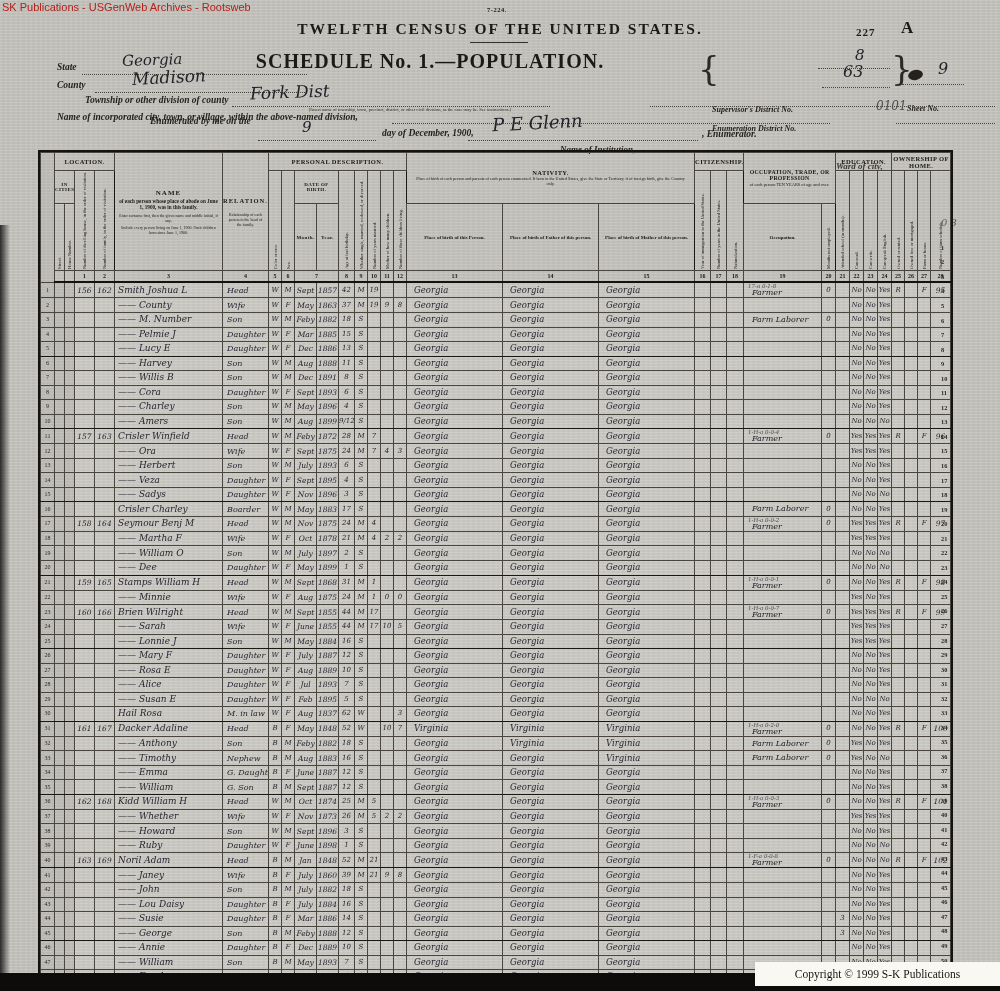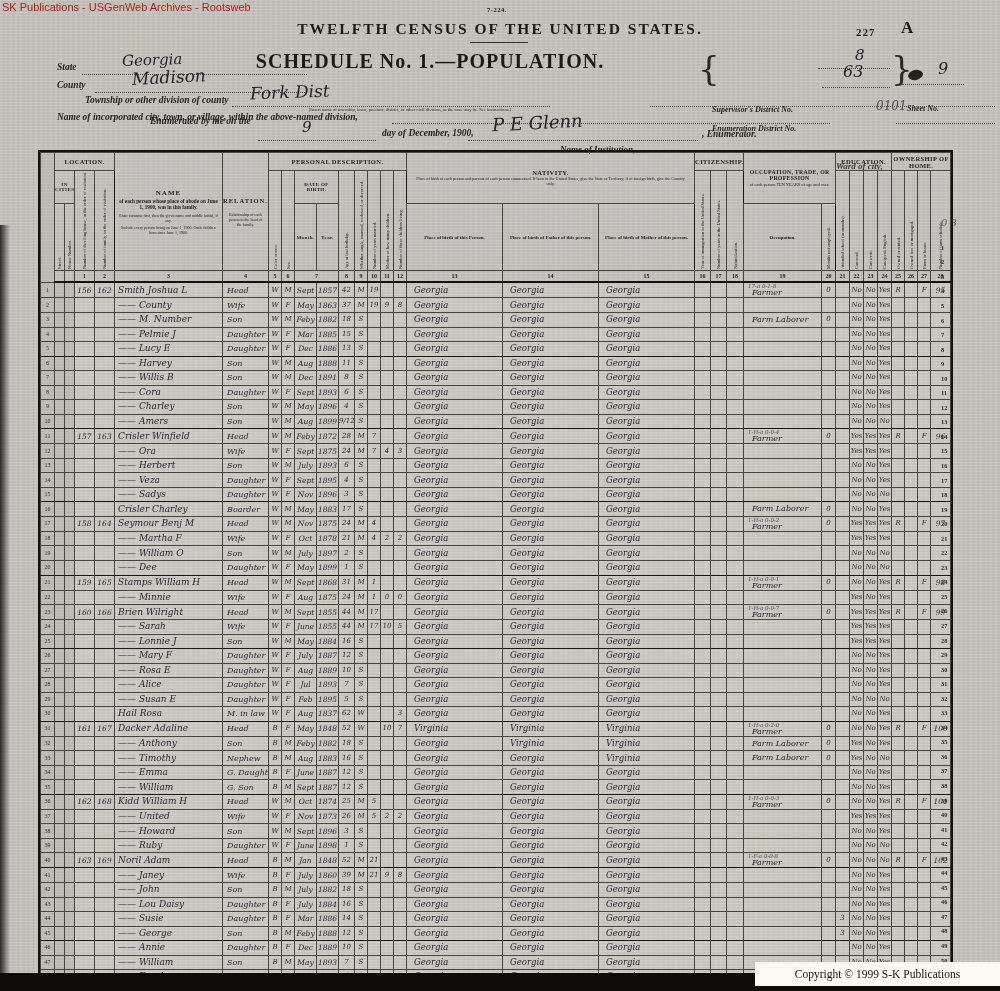--- a/index.html
+++ b/index.html
@@ -1594,21 +1594,21 @@
         <td class="c-sm hw"></td>
         <td class="c-sm hw">F</td>
         <td class="c-fn hw">101</td>
       </tr>
           <tr>
         <td class="c-n">37</td>
         <td class="c-st"></td>
         <td class="c-ho"></td>
         <td class="c-dw hw"></td>
         <td class="c-fam hw"></td>
-        <td class="c-name hw hl">—— United</td>
+        <td class="c-name hw hl">—— Whether</td>
         <td class="c-rel hw">Wife</td>
         <td class="c-sm hw hl">W</td>
         <td class="c-sm hw">F</td>
         <td class="c-mo hw">Nov</td>
         <td class="c-mo hw">1873</td>
         <td class="c-sm hw">26</td>
         <td class="c-sm hw">M</td>
         <td class="c-sm hw">5</td>
         <td class="c-sm hw">2</td>
         <td class="c-sm hw">2</td>

